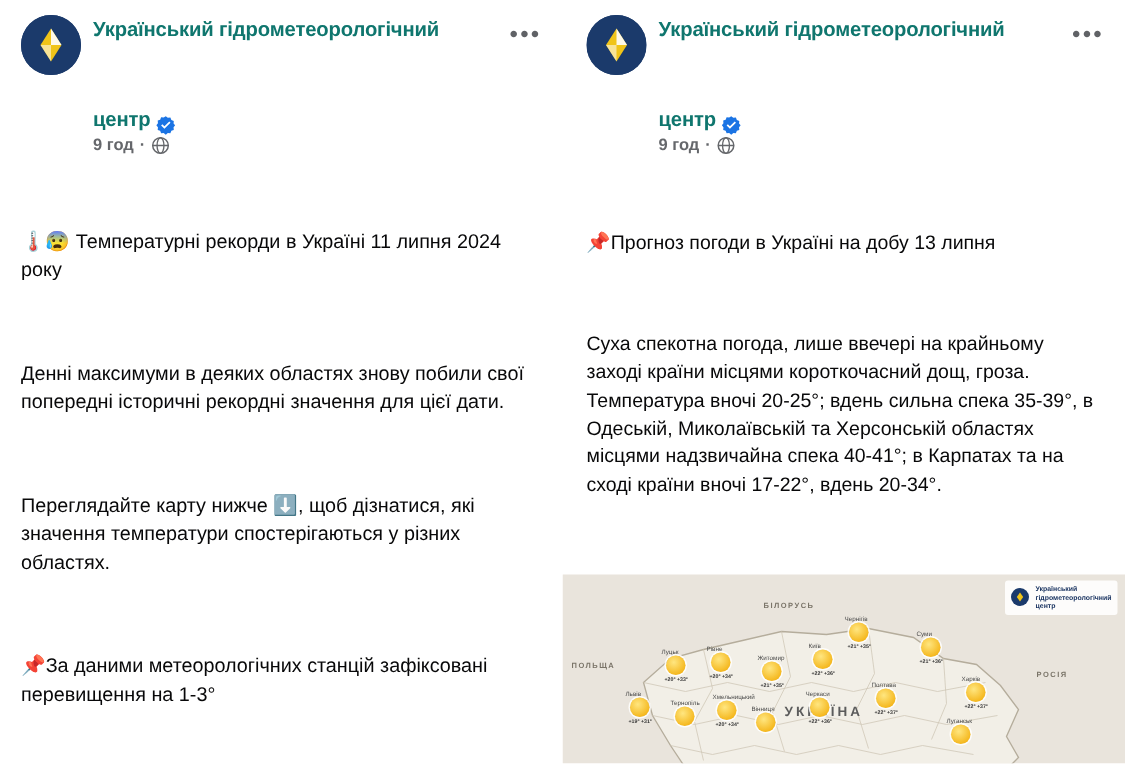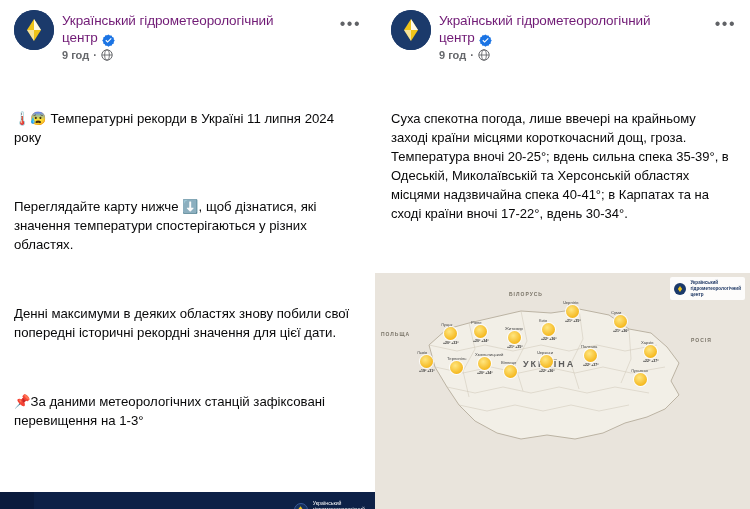--- a/index.html
+++ b/index.html
@@ -40,27 +40,27 @@
     background: #1b3a6b;
     flex: 0 0 40px;
     position: relative;
     overflow: hidden;
     display: flex; align-items: center; justify-content: center;
   }
   .avatar svg { display: block; }
   .head-text { flex: 1 1 auto; min-width: 0; padding-top: 1px; }
   .page-name {
     font-size: 13.5px;
-    font-weight: normal;
-    color: #701a75;
+    font-weight: bold;
+    color: #0f766e;
     line-height: 1.25;
     letter-spacing: -0.1px;
     display: inline;
   }
-  .name-line2 { display: flex; align-items: center; gap: 4px; }
+  .name-line2 { display: flex; align-items: flex-end; gap: 4px; margin-top: 43px; }
   .verified {
     display: inline-block;
     width: 13px; height: 13px;
     flex: 0 0 13px;
     position: relative;
     top: 1px;
   }
   .meta {
     display: flex; align-items: center; gap: 4px;
     font-size: 11px;
@@ -220,22 +220,22 @@
               <line x1="0.9" y1="6" x2="11.1" y2="6" stroke="#65676b" stroke-width="0.9"></line>
             </svg>
           </span>
         </div>
       </div>
       <div class="menu-dots">•••</div>
     </div>
 
     <div class="post-body">
       <p>🌡️😰 Температурні рекорди в Україні 11 липня 2024 року</p>
+      <p>Денні максимуми в деяких областях знову побили свої попередні історичні рекордні значення для цієї дати.</p>
       <p>Переглядайте карту нижче ⬇️, щоб дізнатися, які значення температури спостерігаються у різних областях.</p>
-      <p>Денні максимуми в деяких областях знову побили свої попередні історичні рекордні значення для цієї дати.</p>
       <p>📌За даними метеорологічних станцій зафіксовані перевищення на 1-3°</p>
     </div>
 
     <div class="post-image">
       <div class="img-left">
         <div class="lm-sidebar"></div>
         <div class="lm-stripe" style="left:0;top:18px;width:30px;height:5px;background:#2a5fb5;"></div>
         <div class="lm-stripe" style="left:0;top:26px;width:30px;height:5px;background:#2a5fb5;opacity:.6;"></div>
 
         <div class="lm-logo">
@@ -289,21 +289,22 @@
               <ellipse cx="6" cy="6" rx="2.3" ry="5.2" fill="none" stroke="#65676b" stroke-width="0.9"></ellipse>
               <line x1="0.9" y1="6" x2="11.1" y2="6" stroke="#65676b" stroke-width="0.9"></line>
             </svg>
           </span>
         </div>
       </div>
       <div class="menu-dots">•••</div>
     </div>
 
     <div class="post-body">
-      <p style="margin-bottom:2px">Суха спекотна погода, лише ввечері на крайньому заході країни місцями короткочасний дощ, гроза. Температура вночі 20-25°; вдень сильна спека 35-39°, в Одеській, Миколаївській та Херсонській областях місцями надзвичайна спека 40-41°; в Карпатах та на сході країни вночі 17-22°, вдень 30-34°.</p>
+      <p>📌Прогноз погоди в Україні на добу 13 липня</p>
+      <p style="margin-bottom:2px">Суха спекотна погода, лише ввечері на крайньому заході країни місцями короткочасний дощ, гроза. Температура вночі 20-25°; вдень сильна спека 35-39°, в Одеській, Миколаївській та Херсонській областях місцями надзвичайна спека 40-41°; в Карпатах та на сході країни вночі 17-22°, вдень 20-34°.</p>
     </div>
 
     <div class="post-image">
       <div class="img-right">
 
         <svg class="ua-country" viewBox="0 0 285 160">
           <path d="M16,42 L34,26 L56,20 L82,14 L108,8 L138,10 L166,6 L196,12 L216,26 L238,30 L254,44 L266,60 L258,78 L266,92 L252,106 L234,114 L212,120 L190,130 L162,136 L134,132 L108,136 L84,130 L62,118 L46,102 L34,84 L22,64 Z" fill="#f2efe7" stroke="#b5ad9c" stroke-width="0.9"></path>
           <path d="M56,20 L62,46 L50,68 L56,94 M108,8 L114,38 L102,62 L110,88 M166,6 L170,36 L158,60 L166,86 M216,26 L218,56 L208,80 M16,42 L44,48 L72,42 L100,48 L128,42 L156,48 L184,42 L212,48 L244,42 M22,64 L50,70 L78,64 L106,70 L134,64 L162,70 L190,64 L218,70 L252,64 M34,84 L62,90 L90,84 L118,90 L146,84 L174,90 L202,84 L236,90 M46,102 L74,108 L102,102 L130,108 L158,102 L186,108 L216,102" fill="none" stroke="#cdc5b4" stroke-width="0.5"></path>
         </svg>
 

